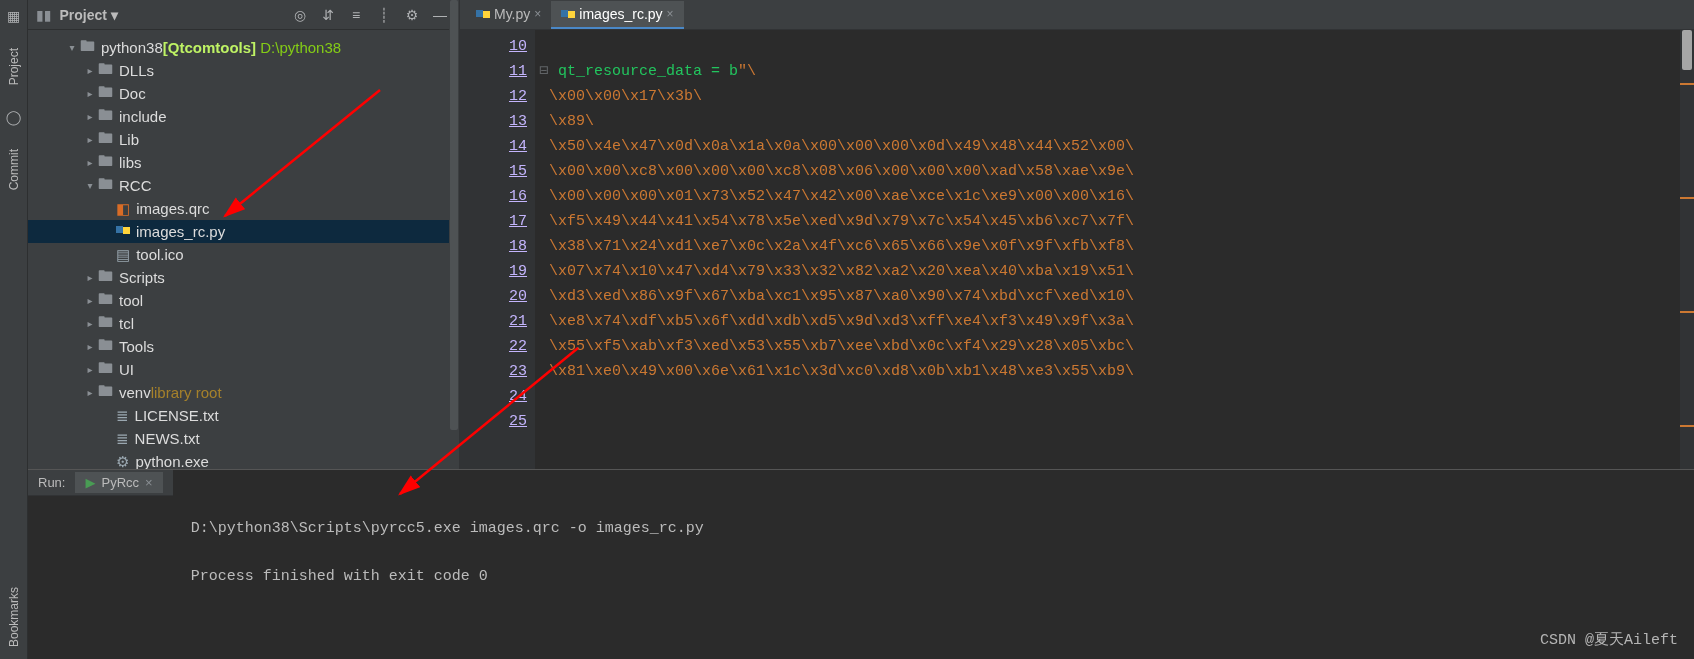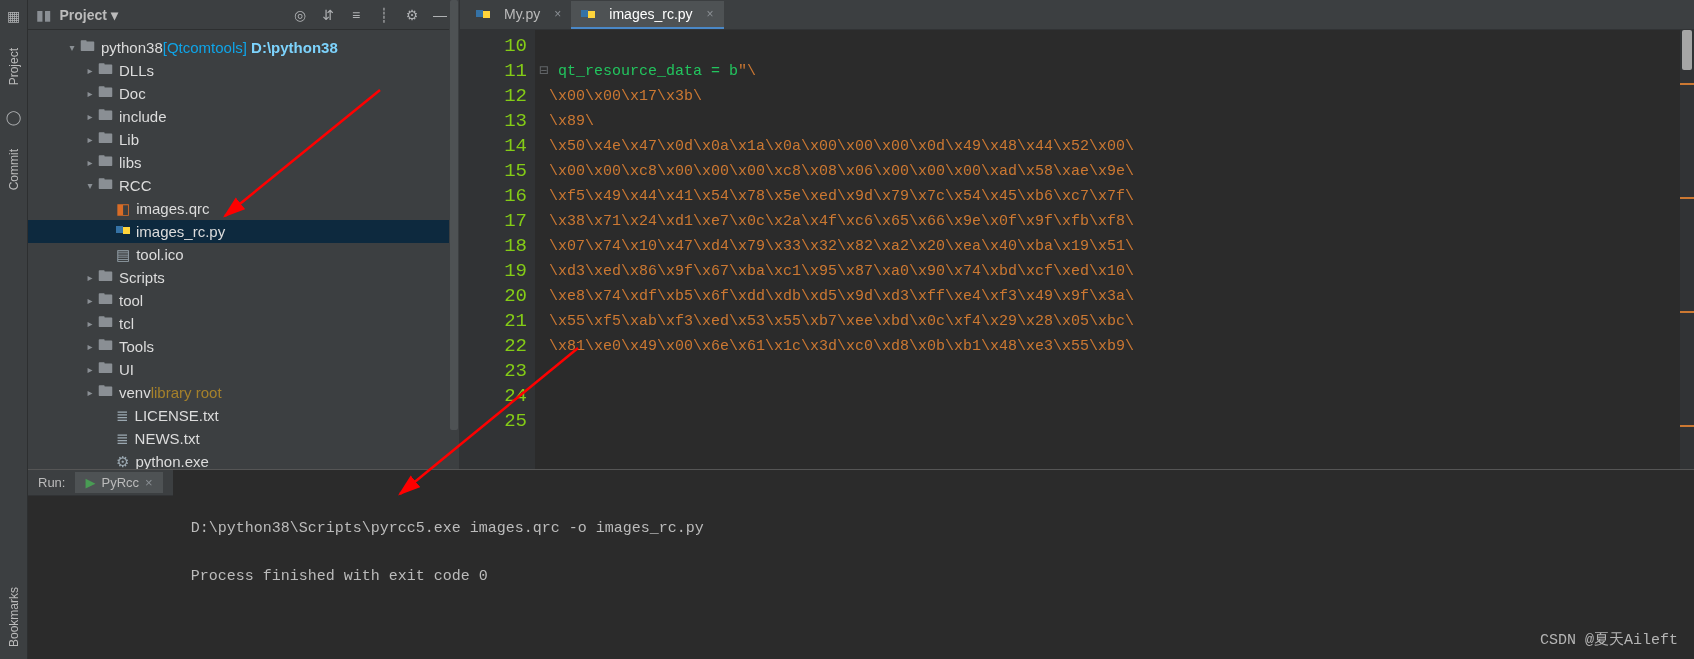--- a/index.html
+++ b/index.html
@@ -21,34 +21,34 @@
   .project-pane { width:432px; background:#3C3F41; border-right:1px solid #313335; overflow:hidden; position:relative; }
   .tree { padding:6px 0 6px 0; color:#DCDCDC; font-size:15px; }
   .row { display:flex; align-items:center; height:23px; padding-left:0; white-space:nowrap; cursor:pointer; }
   .row.selected { background:#0D293E; }
   .ind { display:inline-block; }
   .tw { width:16px; text-align:center; color:#8A8F94; font-size:10px; }
   .folder-ic { color:#8A8F94; margin-right:6px; }
   .file-ic { margin-right:6px; }
   .label { }
   .lib { color:#A5812B; }
-  .muted { color:#7dd3fc;font-weight:bold; }
+  .muted { color:#84cc16; }
   .scrollbar-v { position:absolute; right:0; top:0; width:10px; height:100%; background:#3C3F41; }
   .scrollbar-v .thumb { position:absolute; top:0; right:1px; width:8px; height:430px; background:#4E5254; border-radius:2px; }
 
   .editor-area { flex:1; display:flex; flex-direction:column; background:#2B2B2B; }
   .tabs { height:30px; background:#3C3F41; display:flex; align-items:flex-end; padding-left:6px; border-bottom:1px solid #313335; }
-  .tab { height:28px; display:flex; align-items:center; gap:14px; padding:0 10px; color:#BBBBBB; cursor:pointer; border-bottom:2px solid transparent; }
+  .tab { height:28px; display:flex; align-items:center; gap:4px; padding:0 10px; color:#BBBBBB; cursor:pointer; border-bottom:2px solid transparent; }
   .tab.active { background:#4E5254; border-bottom:2px solid #4A88C7; color:#FFFFFF; }
   .tab .close { color:#8A8F94; font-size:12px; }
   .tab .pylogo { display:inline-flex; }
   .pylogo svg { width:14px; height:14px; }
 
   .editor { flex:1; display:flex; overflow:hidden; position:relative; }
-  .gutter { width:75px; background:#313335; text-align:right; padding:4px 8px 4px 0; color:#84cc16; font-family:"Consolas","Courier New",monospace; font-size:19px; line-height:25px; }
+  .gutter { width:75px; background:#313335; text-align:right; padding:4px 8px 4px 0; color:#c4b5fd; font-family:"Consolas","Courier New",monospace; font-size:15px; line-height:25px;text-decoration:underline; }
   .code { flex:1; padding:4px 0 4px 14px; font-family:"Consolas","Courier New",monospace; font-size:15px; line-height:25px; color:#A9B7C6; white-space:nowrap; overflow:hidden; }
   .code .str { color:#CC7832; }
   .code .plain { color:#22c55e; }
   .editor-vsb { width:14px; background:#313335; position:relative; }
   .editor-vsb .thumb { position:absolute; top:0; left:2px; width:10px; height:40px; background:#A6A6A6; border-radius:2px; }
   .editor-vsb .mark { position:absolute; left:0; width:14px; height:2px; background:#CC7832; }
 
   .run-panel { height:190px; background:#2B2B2B; border-top:1px solid #555555; display:flex; }
   .run-header { height:26px; background:#3C3F41; display:flex; align-items:center; padding:0 10px; gap:10px; color:#BBBBBB; font-size:13px; border-bottom:1px solid #313335; }
   .run-header .run-tab { display:flex; align-items:center; gap:6px; background:#4E5254; padding:3px 10px; }
@@ -91,21 +91,21 @@
           <span class="tbtn">┊</span>
           <span class="tbtn">⚙</span>
           <span class="tbtn">—</span>
         </div>
         <div class="tree" id="tree">
             <div class="row">
               <span class="ind" style="width:36px"></span>
               <span class="tw">▾</span>
               <span class="folder-ic">🖿</span>
               <span class="label">python38</span> 
-              <span style="font-weight:normal;color:#0ea5e9"> [Qtcomtools]</span> 
+              <span style="font-weight:bold;color:#bef264"> [Qtcomtools]</span> 
               <span class="muted"> &nbsp;D:\python38</span>
             </div>
             <div class="row">
               <span class="ind" style="width:54px"></span>
               <span class="tw">▸</span>
               <span class="folder-ic">🖿</span>
               <span class="label">DLLs</span>
             </div>
             <div class="row">
               <span class="ind" style="width:54px"></span>
@@ -261,20 +261,21 @@
               <div>24</div>
               <div>25</div>
             </div>
           <div class="code" id="code">
               <div>&nbsp;</div>
               <div><span style="color:#606366;position:relative;left:-10px">⊟</span><span class="plain">qt_resource_data = b</span><span class="str">"\</span></div>
               <div><span class="plain"></span><span class="str">\x00\x00\x17\x3b\</span></div>
               <div><span class="plain"></span><span class="str">\x89\</span></div>
               <div><span class="plain"></span><span class="str">\x50\x4e\x47\x0d\x0a\x1a\x0a\x00\x00\x00\x0d\x49\x48\x44\x52\x00\</span></div>
               <div><span class="plain"></span><span class="str">\x00\x00\xc8\x00\x00\x00\xc8\x08\x06\x00\x00\x00\xad\x58\xae\x9e\</span></div>
+              <div><span class="plain"></span><span class="str">\x00\x00\x00\x01\x73\x52\x47\x42\x00\xae\xce\x1c\xe9\x00\x00\x16\</span></div>
               <div><span class="plain"></span><span class="str">\xf5\x49\x44\x41\x54\x78\x5e\xed\x9d\x79\x7c\x54\x45\xb6\xc7\x7f\</span></div>
               <div><span class="plain"></span><span class="str">\x38\x71\x24\xd1\xe7\x0c\x2a\x4f\xc6\x65\x66\x9e\x0f\x9f\xfb\xf8\</span></div>
               <div><span class="plain"></span><span class="str">\x07\x74\x10\x47\xd4\x79\x33\x32\x82\xa2\x20\xea\x40\xba\x19\x51\</span></div>
               <div><span class="plain"></span><span class="str">\xd3\xed\x86\x9f\x67\xba\xc1\x95\x87\xa0\x90\x74\xbd\xcf\xed\x10\</span></div>
               <div><span class="plain"></span><span class="str">\xe8\x74\xdf\xb5\x6f\xdd\xdb\xd5\x9d\xd3\xff\xe4\xf3\x49\x9f\x3a\</span></div>
               <div><span class="plain"></span><span class="str">\x55\xf5\xab\xf3\xed\x53\x55\xb7\xee\xbd\x0c\xf4\x29\x28\x05\xbc\</span></div>
               <div><span class="plain"></span><span class="str">\x81\xe0\x49\x00\x6e\x61\x1c\x3d\xc0\xd8\x0b\xb1\x48\xe3\x55\xb9\</span></div>
             </div>
           <div class="editor-vsb">
             <div class="thumb"></div>

